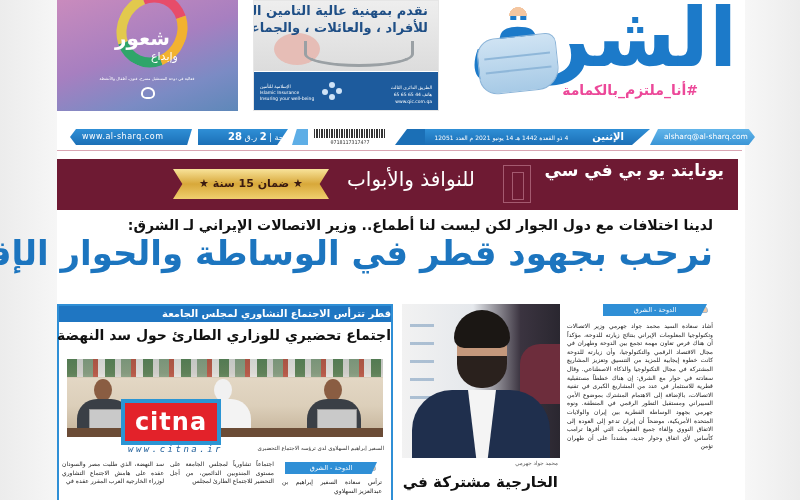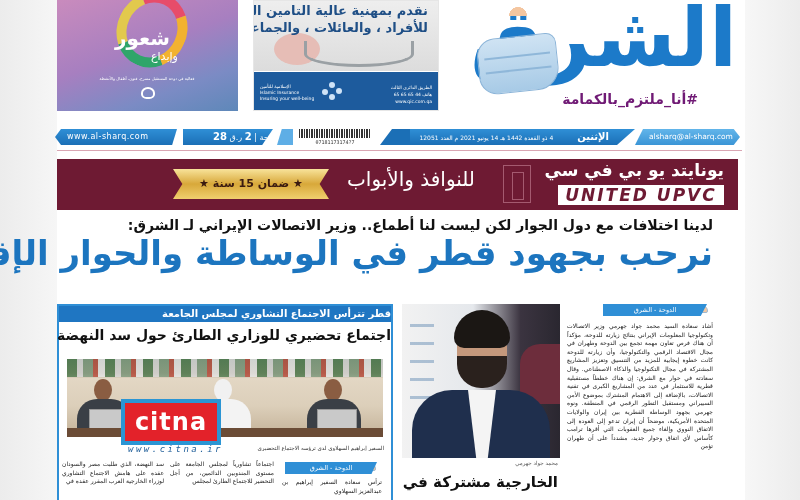--- a/index.html
+++ b/index.html
@@ -48,24 +48,24 @@
   .masthead { position: absolute; left: 448px; top: 0; width: 295px; height: 122px; }
   .logo-text { position: absolute; right: 6px; top: -10px; color: #1c7ac9; font: bold 82px "DejaVu Sans", sans-serif; direction: rtl; letter-spacing: -2px; white-space: nowrap; }
   .mask { position: absolute; left: 30px; top: 36px; width: 80px; height: 56px; background: linear-gradient(180deg, #cfe3f3 0%, #a7cae6 100%); border-radius: 18px 10px 22px 18px; border: 1px solid #8bb4d8; transform: rotate(-6deg); }
   .mask::before, .mask::after { content: ""; position: absolute; left: 6px; right: 6px; height: 2px; background: #8fb7d9; }
   .mask::before { top: 18px; } .mask::after { top: 32px; }
   .doha-badge { position: absolute; left: 102px; top: 0; width: 46px; height: 44px; text-align: center; }
   .doha-badge .yr { color: #333; font: bold 7px "DejaVu Sans", sans-serif; margin-top: 6px; }
   .doha-badge .nm { color: #b1111b; font: bold 13px "DejaVu Sans", sans-serif; line-height: 14px; direction: rtl; }
   .doha-badge .arch { position: absolute; left: 16px; top: -3px; width: 14px; height: 8px; border: 2px solid #c79a2d; border-bottom: none; border-radius: 8px 8px 0 0; }
   .sun { position: absolute; left: 55px; top: 0; width: 30px; height: 16px; background: radial-gradient(circle at 50% 100%, #f4c6a0 0 40%, transparent 42%); }
-  .tagline { position: absolute; right: 45px; top: 91px; color: #701a75; font: bold 14px "DejaVu Sans", sans-serif; direction: rtl; white-space: nowrap; }
-
-  
-  .infobar { position: absolute; left: 55px; top: 129px; width: 685px; height: 16px; }
+  .tagline { position: absolute; right: 45px; top: 82px; color: #ec4899; font: bold 14px "DejaVu Sans", sans-serif; direction: rtl; white-space: nowrap; }
+
+  
+  .infobar { position: absolute; left: 70px; top: 129px; width: 685px; height: 16px; }
   .seg { position: absolute; top: 0; height: 16px; background: linear-gradient(180deg, #2f8fd6 0%, #1b6fb6 100%); color: #fff; font: 8px "DejaVu Sans", sans-serif; line-height: 16px; white-space: nowrap; }
   .seg.url { left: 0; width: 122px; clip-path: polygon(6px 0, 100% 0, 96% 100%, 6px 100%, 0 50%); padding-left: 12px; letter-spacing: 0.5px; }
   .seg.pages { left: 128px; width: 90px; clip-path: polygon(0 0, 100% 0, 88% 100%, 0 100%); padding-left: 30px; }
   .seg.pages b { font-size: 10px; }
   .seg.small1 { left: 222px; width: 16px; clip-path: polygon(30% 0, 100% 0, 100% 100%, 0 100%); background: #5eaee6; }
   .barcode { position: absolute; left: 240px; top: 0; width: 80px; height: 16px; text-align: center; font: 5px "DejaVu Sans Mono", monospace; color: #333; padding-top: 10px; }
   .barcode .bars { position: absolute; left: 4px; top: 0; width: 72px; height: 9px; background: repeating-linear-gradient(90deg, #333 0 1px, #fff 1px 2px, #333 2px 4px, #fff 4px 5px); }
   .seg.blank { left: 325px; width: 30px; clip-path: polygon(12px 0, 100% 0, 100% 100%, 0 100%); background: #1b6fb6; }
   .seg.date { left: 355px; width: 225px; clip-path: polygon(0 0, 100% 0, 92% 100%, 0 100%); direction: rtl; text-align: right; padding-right: 26px; font-size: 6px; }
   .seg.date b { font-size: 10px; margin-left: 24px; }
@@ -182,21 +182,20 @@
   <div class="seg date"><b>الإثنين</b><span>4 ذو القعدة 1442 هـ 14 يونيو 2021 م العدد 12051</span></div>
   <div class="seg email">alsharq@al-sharq.com</div>
 </div>
 <div class="rule"></div>
 
 <div class="ad-upvc">
   <div class="ribbon">★ ضمان 15 سنة ★</div>
   <div class="doors">للنوافذ والأبواب</div>
   <div class="window-icon"></div>
   <div class="brand-ar">يونايتد يو بي في سي</div>
-  <div class="brand-en">UNITED UPVC</div>
 </div>
 
 <div class="kicker">لدينا اختلافات مع دول الجوار لكن ليست لنا أطماع.. وزير الاتصالات الإيراني لـ الشرق:</div>
 <div class="headline">نرحب بجهود قطر في الوساطة والحوار الإقليمي</div>
 
 <div class="story-left">
   <div class="bar">قطر تترأس الاجتماع التشاوري لمجلس الجامعة</div>
   <div class="title">اجتماع تحضيري للوزاري الطارئ حول سد النهضة</div>
   <div class="photo">
     <div class="flags"></div>

